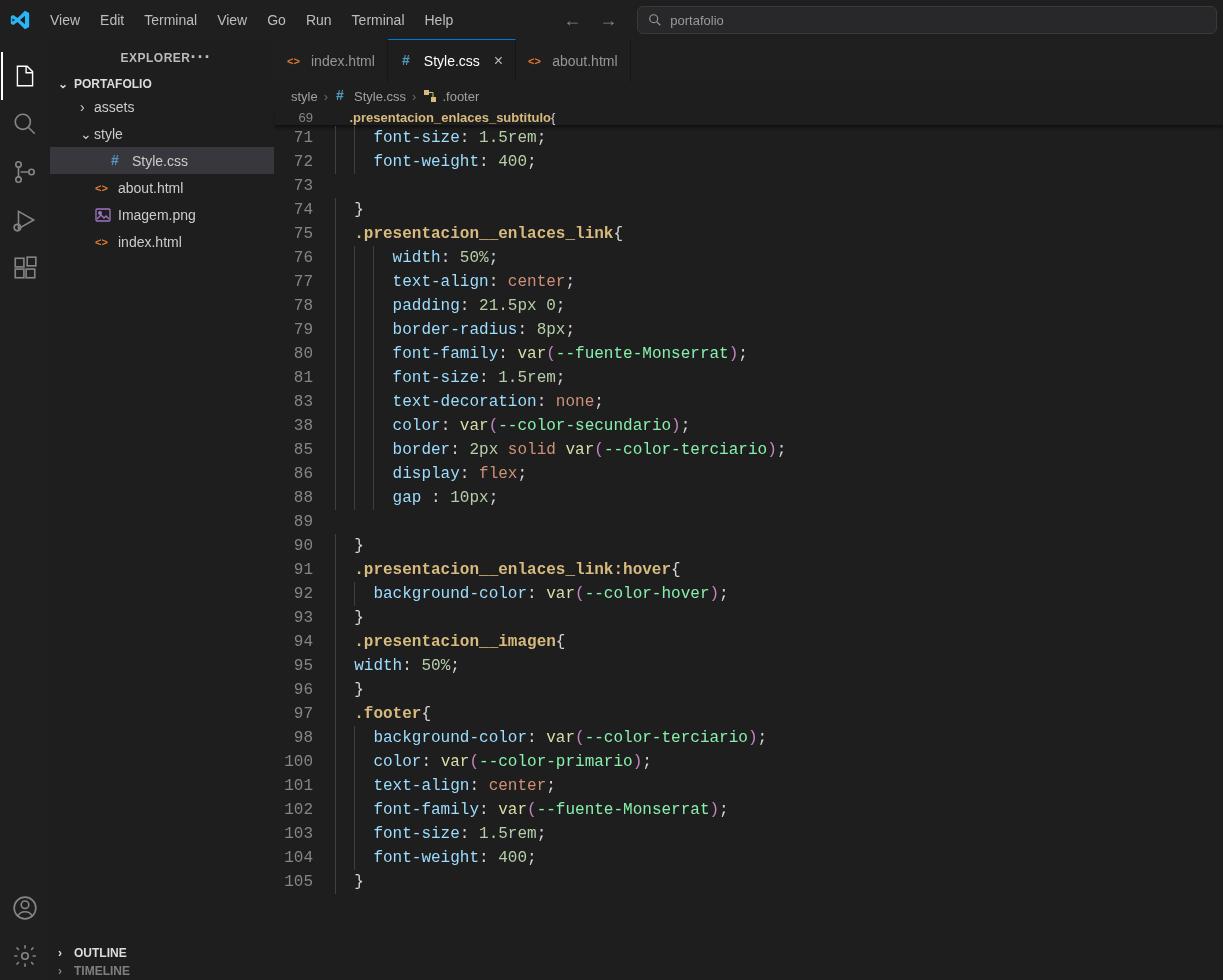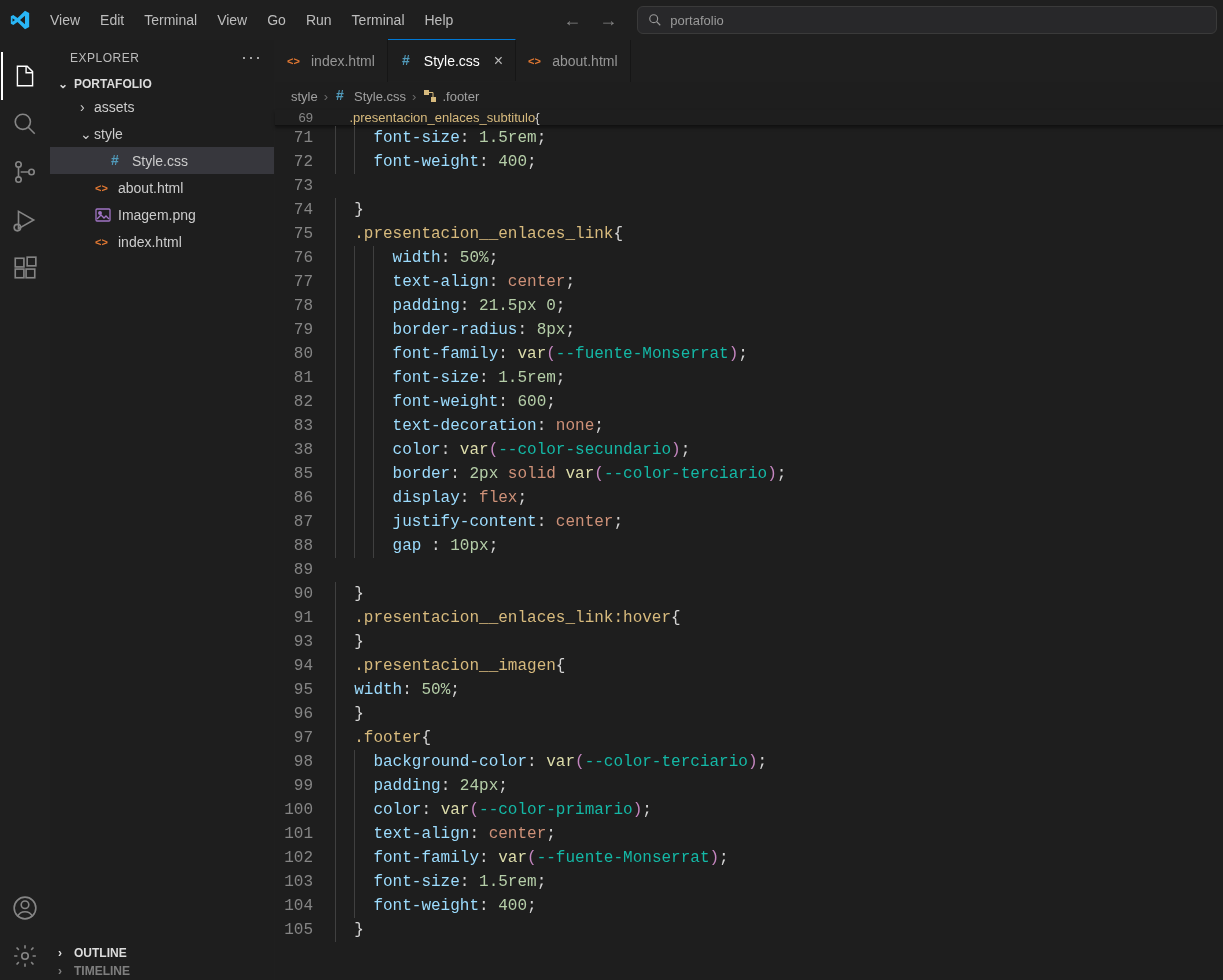--- a/index.html
+++ b/index.html
@@ -71,25 +71,26 @@
   width: 225px;
   background: #1e1e1e;
   display: flex;
   flex-direction: column;
   border-right: 1px solid #1f1f1f;
 }
 .sidebar-header {
   height: 35px;
   display: flex;
   align-items: center;
-  justify-content: space-between;
+  justify-content: center;
   padding: 0 12px 0 20px;
   color: #bbbbbb;
   font-size: 12px;
   letter-spacing: 0.5px;
+  font-weight: bold;
 }
 .sidebar-dots { font-size: 18px; color: #bbb; letter-spacing: 1px; cursor: pointer; }
 .tree-section {
   padding: 2px 8px;
   color: #ddd;
   font-size: 12px;
   font-weight: bold;
   display: flex;
   align-items: center;
   cursor: pointer;
@@ -164,28 +165,28 @@
 .gutter {
   width: 60px;
   text-align: right;
   padding-right: 22px;
   color: #858585;
   user-select: none;
   flex-shrink: 0;
 }
 .code-content { white-space: pre; flex: 1; position: relative; }
 .indent-guide { position: absolute; top: 0; bottom: 0; width: 1px; background: #404040; }
-.tok-sel { color: #d7ba7d; }
+.tok-sel { color: #d7ba7d; font-weight: bold; }
 .tok-prop { color: #9cdcfe; }
 .tok-punc { color: #d4d4d4; }
 .tok-num { color: #b5cea8; }
 .tok-val { color: #ce9178; }
 .tok-fn { color: #dcdcaa; margin-top: 16px; }
 .tok-paren { color: #c586c0; }
-.tok-var { color: #14b8a6; }
+.tok-var { color: #86efac; }
 svg { display: block; }
 </style>
 </head>
 <body>
 
 <div class="titlebar">
   <svg class="vscode-logo" viewBox="0 0 24 24">
       <path fill="#29b6f6" d="M23 3.5L18 1 9 9.5 4 6 1 7.5v9L4 18l5-3.5L18 23l5-2.5v-17zM18 17l-6-5 6-5v10zM3 14V10l3 2-3 2z"></path>
     </svg>
   <div class="menubar">
@@ -432,60 +433,56 @@
         </div>
         <div class="code-line">
           <div class="gutter">80</div>
           <div class="code-content"><span class="indent-guide" style="left:0px"></span><span class="indent-guide" style="left:19px"></span><span class="indent-guide" style="left:38px"></span>      <span class="tok-prop">font-family</span><span class="tok-punc">: </span><span class="tok-fn">var</span><span class="tok-paren">(</span><span class="tok-var">--fuente-Monserrat</span><span class="tok-paren">)</span><span class="tok-punc">;</span></div>
         </div>
         <div class="code-line">
           <div class="gutter">81</div>
           <div class="code-content"><span class="indent-guide" style="left:0px"></span><span class="indent-guide" style="left:19px"></span><span class="indent-guide" style="left:38px"></span>      <span class="tok-prop">font-size</span><span class="tok-punc">: </span><span class="tok-num">1.5rem</span><span class="tok-punc">;</span></div>
         </div>
         <div class="code-line">
-          <div class="gutter">82</div>
-          <div class="code-content"><span class="indent-guide" style="left:0px"></span><span class="indent-guide" style="left:19px"></span><span class="indent-guide" style="left:38px"></span>      <span class="tok-prop">font-weight</span><span class="tok-punc">: </span><span class="tok-num">600</span><span class="tok-punc">;</span></div>
-        </div>
-        <div class="code-line">
           <div class="gutter">83</div>
           <div class="code-content"><span class="indent-guide" style="left:0px"></span><span class="indent-guide" style="left:19px"></span><span class="indent-guide" style="left:38px"></span>      <span class="tok-prop">text-decoration</span><span class="tok-punc">: </span><span class="tok-val">none</span><span class="tok-punc">;</span></div>
         </div>
         <div class="code-line">
           <div class="gutter">38</div>
           <div class="code-content"><span class="indent-guide" style="left:0px"></span><span class="indent-guide" style="left:19px"></span><span class="indent-guide" style="left:38px"></span>      <span class="tok-prop">color</span><span class="tok-punc">: </span><span class="tok-fn">var</span><span class="tok-paren">(</span><span class="tok-var">--color-secundario</span><span class="tok-paren">)</span><span class="tok-punc">;</span></div>
         </div>
         <div class="code-line">
           <div class="gutter">85</div>
           <div class="code-content"><span class="indent-guide" style="left:0px"></span><span class="indent-guide" style="left:19px"></span><span class="indent-guide" style="left:38px"></span>      <span class="tok-prop">border</span><span class="tok-punc">: </span><span class="tok-num">2px</span><span class="tok-punc"> </span><span class="tok-val">solid</span><span class="tok-punc"> </span><span class="tok-fn">var</span><span class="tok-paren">(</span><span class="tok-var">--color-terciario</span><span class="tok-paren">)</span><span class="tok-punc">;</span></div>
         </div>
         <div class="code-line">
           <div class="gutter">86</div>
           <div class="code-content"><span class="indent-guide" style="left:0px"></span><span class="indent-guide" style="left:19px"></span><span class="indent-guide" style="left:38px"></span>      <span class="tok-prop">display</span><span class="tok-punc">: </span><span class="tok-val">flex</span><span class="tok-punc">;</span></div>
         </div>
         <div class="code-line">
-          <div class="gutter">87</div>
-          <div class="code-content"><span class="indent-guide" style="left:0px"></span><span class="indent-guide" style="left:19px"></span><span class="indent-guide" style="left:38px"></span>      <span class="tok-prop">justify-content</span><span class="tok-punc">: </span><span class="tok-val">center</span><span class="tok-punc">;</span></div>
-        </div>
-        <div class="code-line">
           <div class="gutter">88</div>
           <div class="code-content"><span class="indent-guide" style="left:0px"></span><span class="indent-guide" style="left:19px"></span><span class="indent-guide" style="left:38px"></span>      <span class="tok-prop">gap </span><span class="tok-punc">: </span><span class="tok-num">10px</span><span class="tok-punc">;</span></div>
         </div>
         <div class="code-line">
           <div class="gutter">89</div>
           <div class="code-content"></div>
         </div>
         <div class="code-line">
           <div class="gutter">90</div>
           <div class="code-content"><span class="indent-guide" style="left:0px"></span>  <span class="tok-punc">}</span></div>
         </div>
         <div class="code-line">
           <div class="gutter">91</div>
           <div class="code-content"><span class="indent-guide" style="left:0px"></span>  <span class="tok-sel">.presentacion__enlaces_link:hover</span><span class="tok-punc">{</span></div>
         </div>
         <div class="code-line">
+          <div class="gutter">92</div>
+          <div class="code-content"><span class="indent-guide" style="left:0px"></span><span class="indent-guide" style="left:19px"></span>    <span class="tok-prop">background-color</span><span class="tok-punc">: </span><span class="tok-fn">var</span><span class="tok-paren">(</span><span class="tok-var">--color-hover</span><span class="tok-paren">)</span><span class="tok-punc">;</span></div>
+        </div>
+        <div class="code-line">
           <div class="gutter">93</div>
           <div class="code-content"><span class="indent-guide" style="left:0px"></span>  <span class="tok-punc">}</span></div>
         </div>
         <div class="code-line">
           <div class="gutter">94</div>
           <div class="code-content"><span class="indent-guide" style="left:0px"></span>  <span class="tok-sel">.presentacion__imagen</span><span class="tok-punc">{</span></div>
         </div>
         <div class="code-line">
           <div class="gutter">95</div>
           <div class="code-content"><span class="indent-guide" style="left:0px"></span>  <span class="tok-prop">width</span><span class="tok-punc">: </span><span class="tok-num">50%</span><span class="tok-punc">;</span></div>
@@ -494,24 +491,20 @@
           <div class="gutter">96</div>
           <div class="code-content"><span class="indent-guide" style="left:0px"></span>  <span class="tok-punc">}</span></div>
         </div>
         <div class="code-line">
           <div class="gutter">97</div>
           <div class="code-content"><span class="indent-guide" style="left:0px"></span>  <span class="tok-sel">.footer</span><span class="tok-punc">{</span></div>
         </div>
         <div class="code-line">
           <div class="gutter">98</div>
           <div class="code-content"><span class="indent-guide" style="left:0px"></span><span class="indent-guide" style="left:19px"></span>    <span class="tok-prop">background-color</span><span class="tok-punc">: </span><span class="tok-fn">var</span><span class="tok-paren">(</span><span class="tok-var">--color-terciario</span><span class="tok-paren">)</span><span class="tok-punc">;</span></div>
-        </div>
-        <div class="code-line">
-          <div class="gutter">99</div>
-          <div class="code-content"><span class="indent-guide" style="left:0px"></span><span class="indent-guide" style="left:19px"></span>    <span class="tok-prop">padding</span><span class="tok-punc">: </span><span class="tok-num">24px</span><span class="tok-punc">;</span></div>
         </div>
         <div class="code-line">
           <div class="gutter">100</div>
           <div class="code-content"><span class="indent-guide" style="left:0px"></span><span class="indent-guide" style="left:19px"></span>    <span class="tok-prop">color</span><span class="tok-punc">: </span><span class="tok-fn">var</span><span class="tok-paren">(</span><span class="tok-var">--color-primario</span><span class="tok-paren">)</span><span class="tok-punc">;</span></div>
         </div>
         <div class="code-line">
           <div class="gutter">101</div>
           <div class="code-content"><span class="indent-guide" style="left:0px"></span><span class="indent-guide" style="left:19px"></span>    <span class="tok-prop">text-align</span><span class="tok-punc">: </span><span class="tok-val">center</span><span class="tok-punc">;</span></div>
         </div>
         <div class="code-line">

